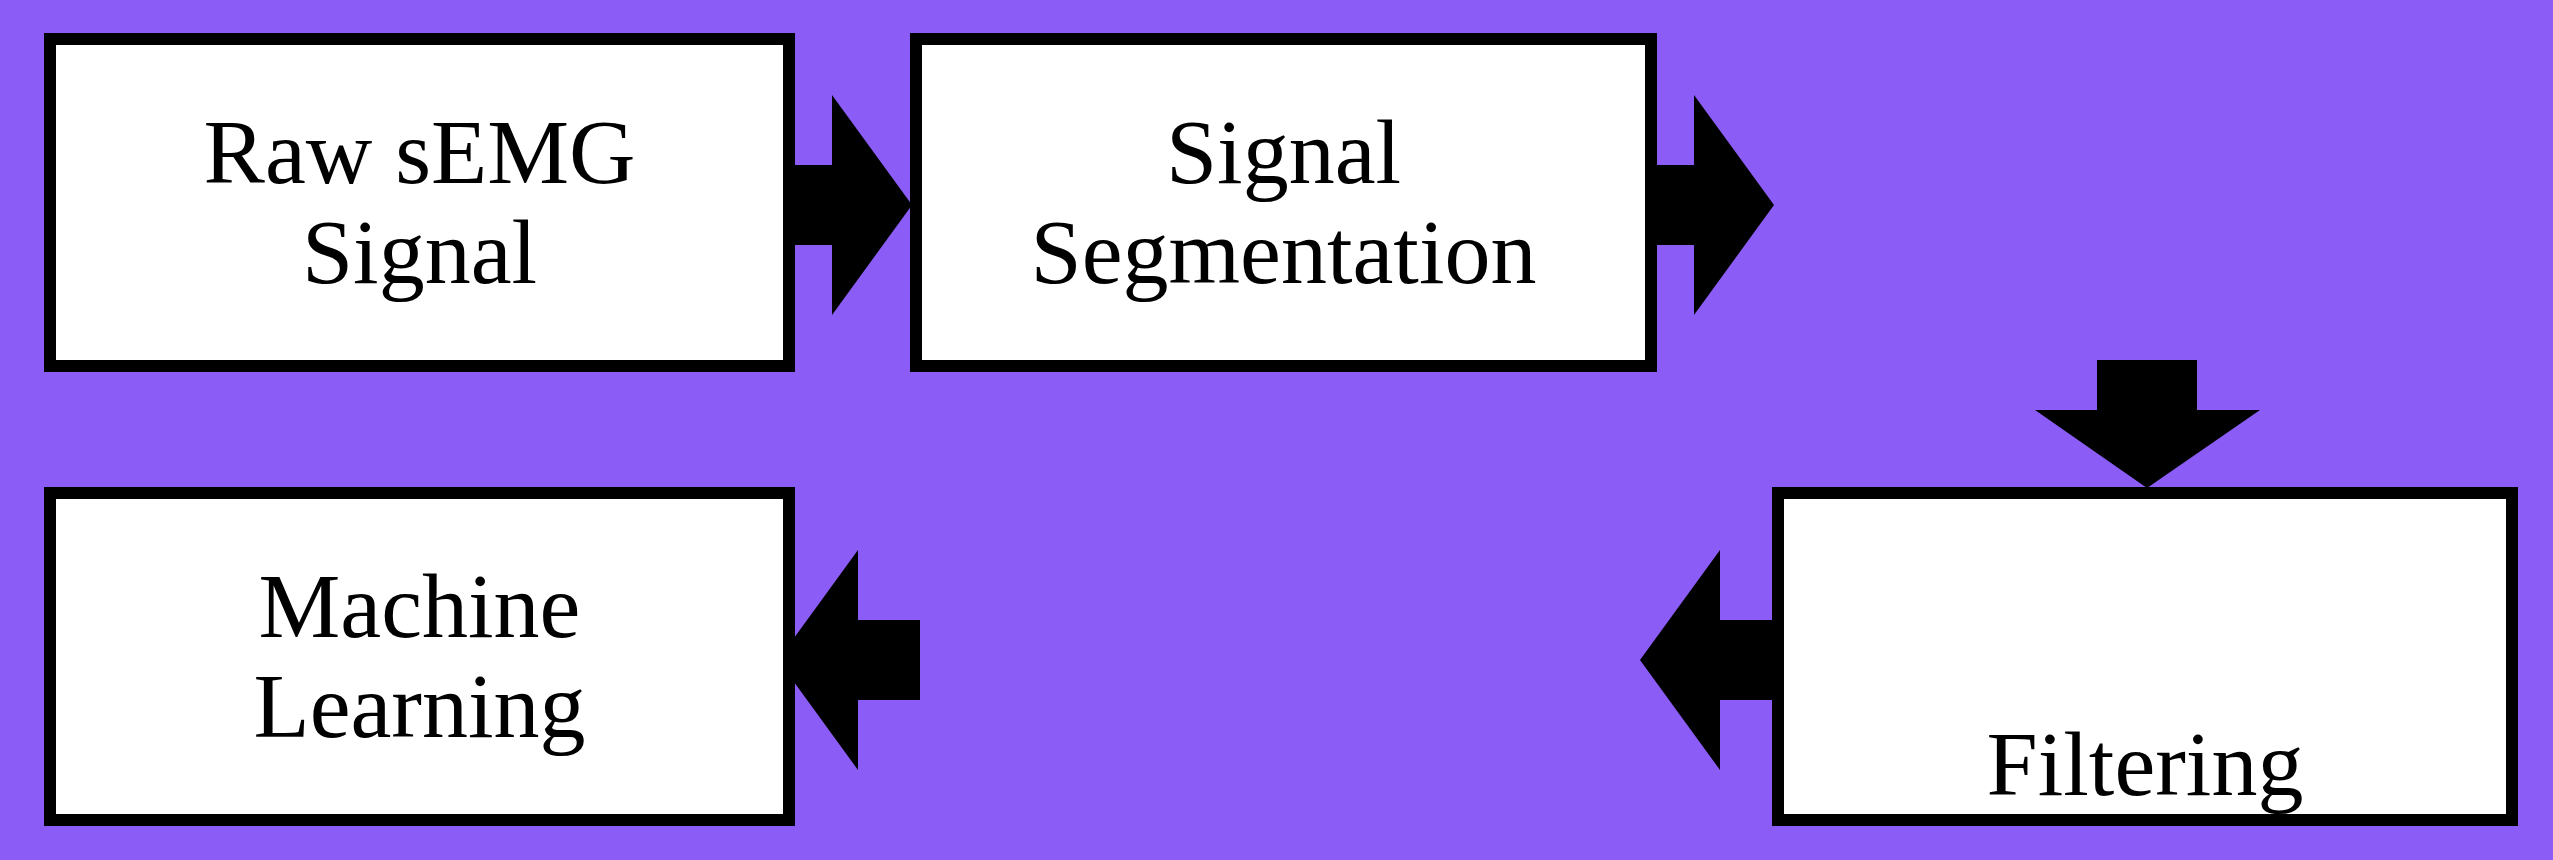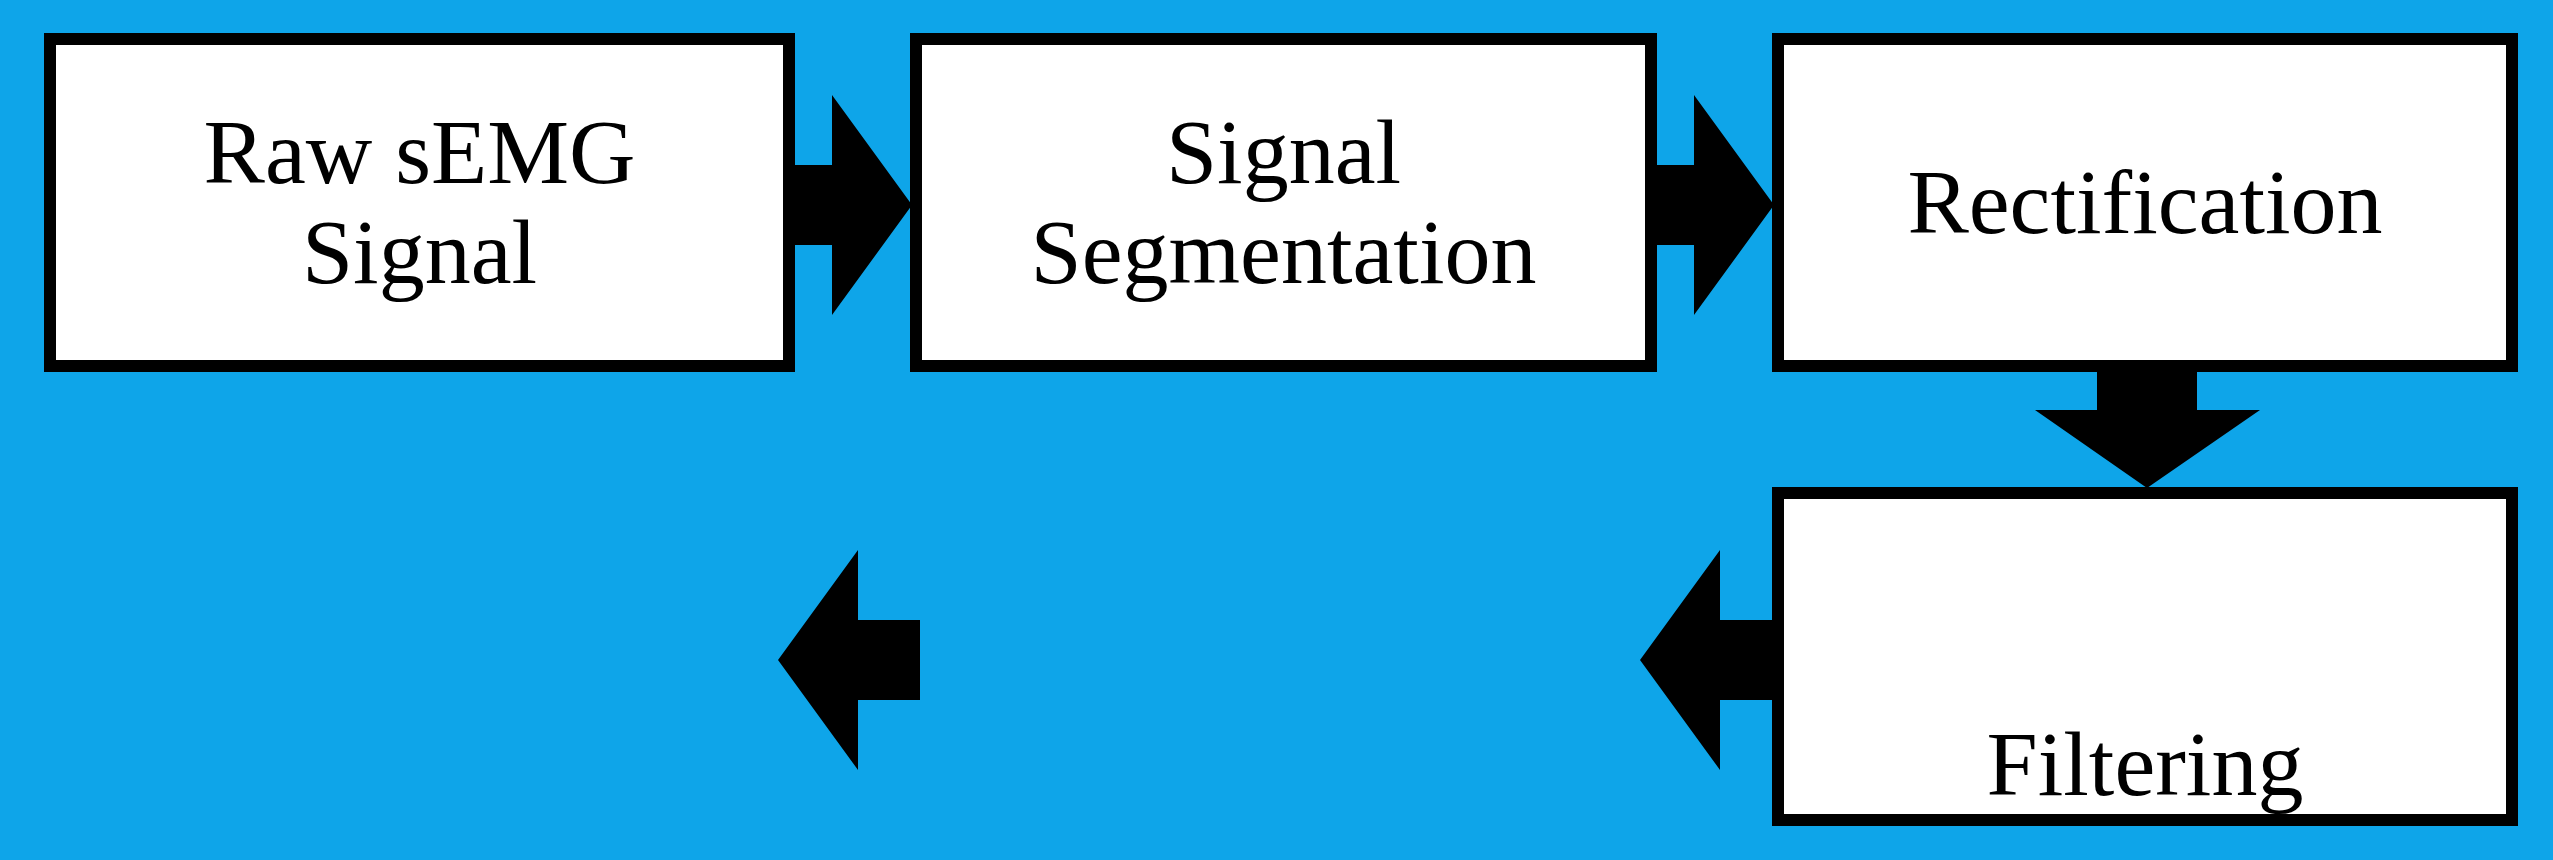--- a/index.html
+++ b/index.html
@@ -4,21 +4,21 @@
 <style>
   html, body {
     margin: 0;
     padding: 0;
     background: #ffffff;
   }
   #canvas {
     position: relative;
     width: 2553px;
     height: 860px;
-    background: #0ea5e9;
+    background: #8b5cf6;
     overflow: hidden;
     font-family: "Liberation Serif", "DejaVu Serif", serif;
   }
   .node-box {
     position: absolute;
     box-sizing: border-box;
     border: 12px solid #000000;
     background: #ffffff;
     display: flex;
     align-items: center;
@@ -48,24 +48,25 @@
   <div class="node-box" style="left:44px; top:33px; width:751px; height:339px;">
     <span class="node-label">Raw sEMG
 Signal</span>
   </div>
 
   <div class="node-box" style="left:910px; top:33px; width:747px; height:339px;">
     <span class="node-label">Signal
 Segmentation</span>
   </div>
 
-  <div class="node-box" style="left:1772px; top:33px; width:746px; height:339px;">
-    <span class="node-label">Rectification</span>
+
+  <div class="node-box" style="left:44px; top:487px; width:751px; height:339px;">
+    <span class="node-label">Machine
+Learning</span>
   </div>
-
 
 
   <div class="node-box" style="left:1772px; top:487px; width:746px; height:339px;align-items:flex-end;">
     <span class="node-label">Filtering</span>
   </div>
 
   <div class="arrow" style="left:770px; top:90px; width:150px; height:230px;">
     <svg width="150" height="230" viewBox="0 0 150 230">
       <polygon points="0,75 62,75 62,5 142,115 62,225 62,155 0,155" fill="#000000"></polygon>
     </svg>

